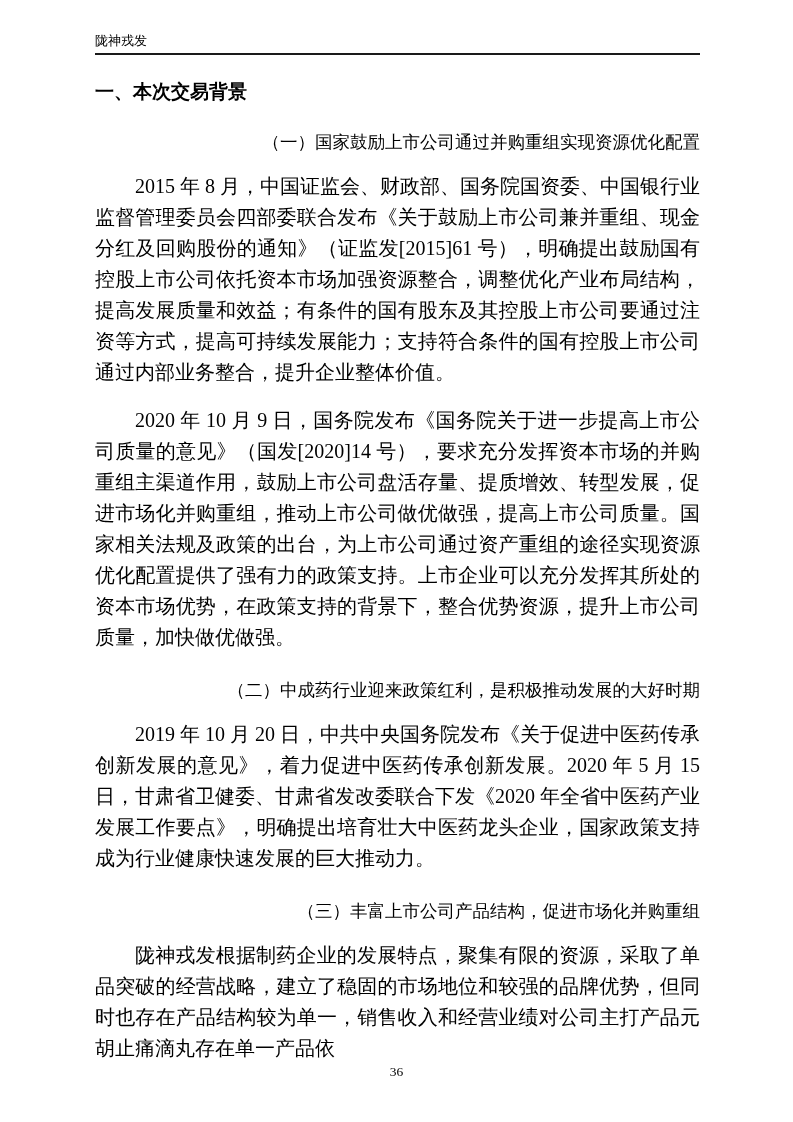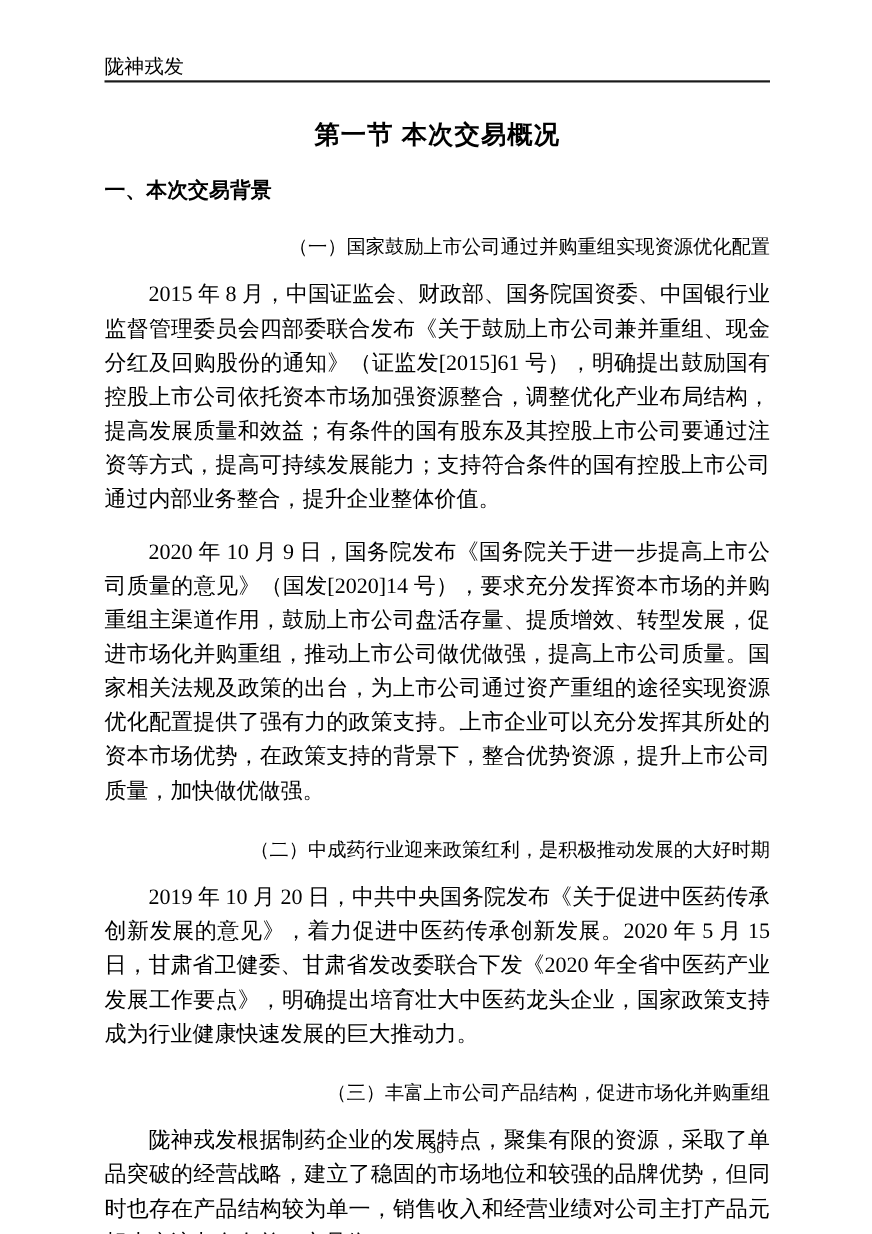--- a/index.html
+++ b/index.html
@@ -21,24 +21,24 @@
   .content {
     position: absolute;
     left: 95px;
     top: 0;
     width: 605px;
   }
   .running-header {
     display: flex;
     justify-content: space-between;
     align-items: flex-end;
-    margin-top: 52px;
+    margin-top: 32px;
     padding-bottom: 4px;
     border-bottom: 2px solid #1a1a1a;
-    font-size: 18px;
+    font-size: 13px;
     line-height: 17px;
     font-family: "Liberation Serif", "DejaVu Serif", serif;
     text-align: right;
   }
   .chapter-title {
     margin: 32px 0 0 0;
     text-align: center;
     font-family: "Liberation Sans", "DejaVu Sans", sans-serif;
     font-weight: bold;
     font-size: 23px;
@@ -66,38 +66,37 @@
     line-height: 31px;
     text-align: justify;
     text-indent: 2em;
     font-family: "Liberation Serif", "DejaVu Serif", serif;
   }
   p.body-para + .subsection-title {
   }
   .page-footer {
     position: absolute;
     left: 0;
-    top: 1036px;
+    top: 1064px;
     width: 100%;
     text-align: center;
     font-size: 13.5px;
     font-family: "Liberation Serif", "DejaVu Serif", serif;
   }
 </style>
 </head>
 <body>
 
 <div class="page">
   <div class="content">
 
     <div class="running-header">
       <span>陇神戎发</span>
     </div>
 
-    <h1 class="chapter-title">第一节 本次交易概况</h1>
 
     <h2 class="section-title">一、本次交易背景</h2>
 
     <h3 class="subsection-title">（一）国家鼓励上市公司通过并购重组实现资源优化配置</h3>
 
     <p class="body-para">2015 年 8 月，中国证监会、财政部、国务院国资委、中国银行业监督管理委员会四部委联合发布《关于鼓励上市公司兼并重组、现金分红及回购股份的通知》（证监发[2015]61 号），明确提出鼓励国有控股上市公司依托资本市场加强资源整合，调整优化产业布局结构，提高发展质量和效益；有条件的国有股东及其控股上市公司要通过注资等方式，提高可持续发展能力；支持符合条件的国有控股上市公司通过内部业务整合，提升企业整体价值。</p>
 
     <p class="body-para">2020 年 10 月 9 日，国务院发布《国务院关于进一步提高上市公司质量的意见》（国发[2020]14 号），要求充分发挥资本市场的并购重组主渠道作用，鼓励上市公司盘活存量、提质增效、转型发展，促进市场化并购重组，推动上市公司做优做强，提高上市公司质量。国家相关法规及政策的出台，为上市公司通过资产重组的途径实现资源优化配置提供了强有力的政策支持。上市企业可以充分发挥其所处的资本市场优势，在政策支持的背景下，整合优势资源，提升上市公司质量，加快做优做强。</p>
 
     <h3 class="subsection-title">（二）中成药行业迎来政策红利，是积极推动发展的大好时期</h3>

